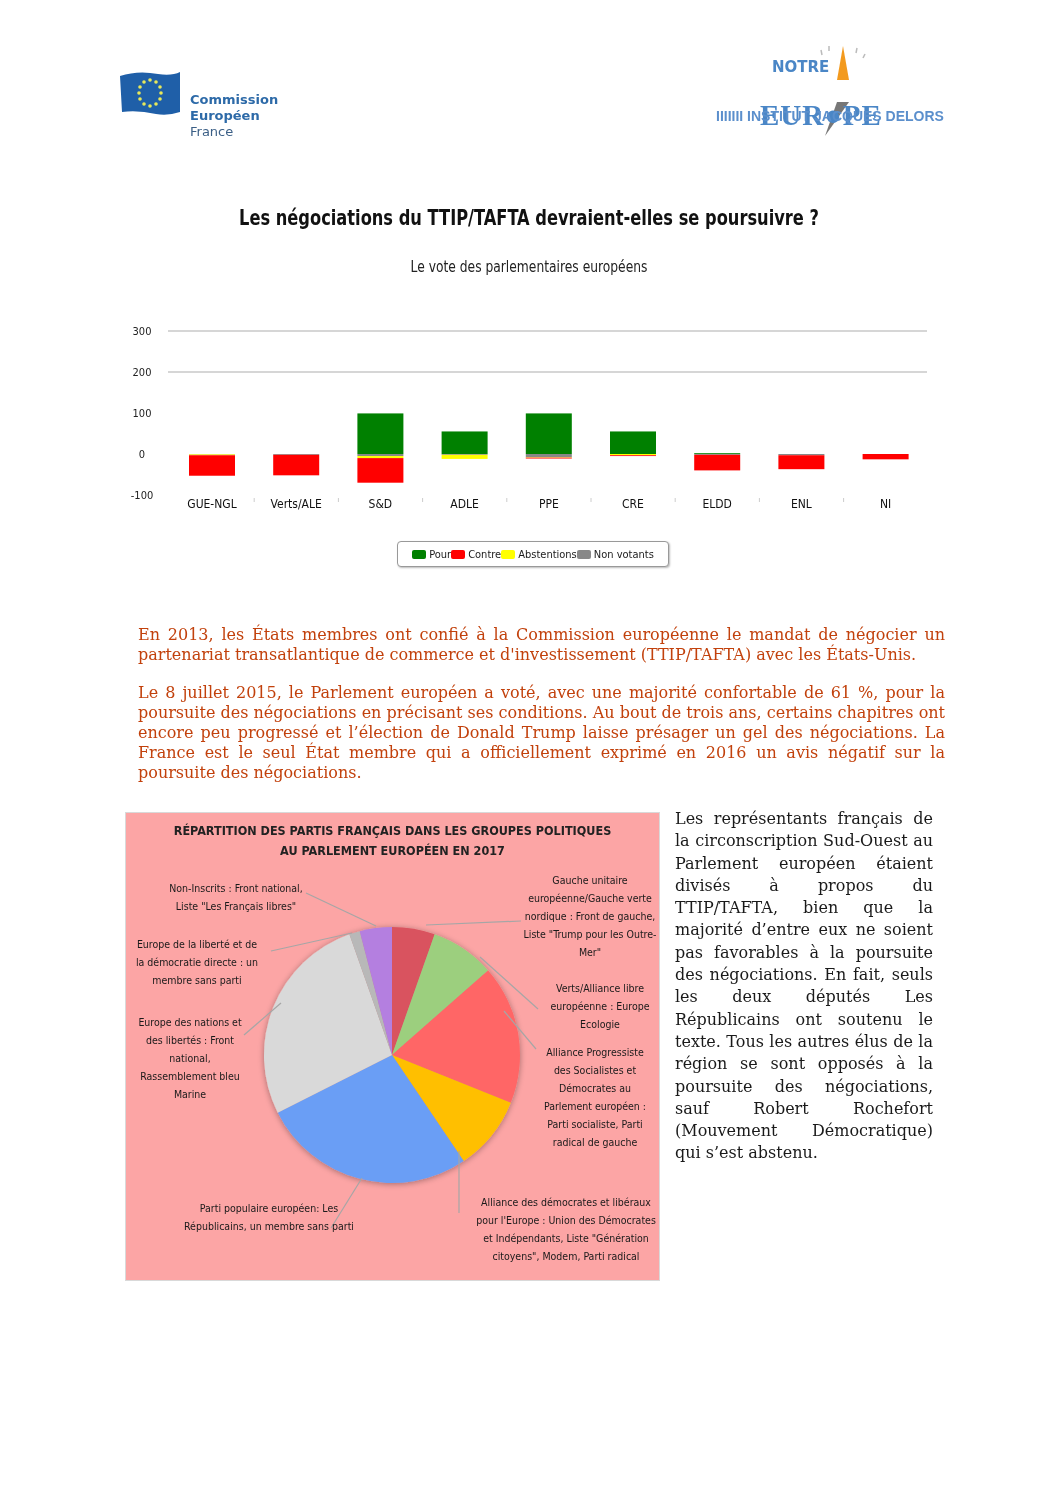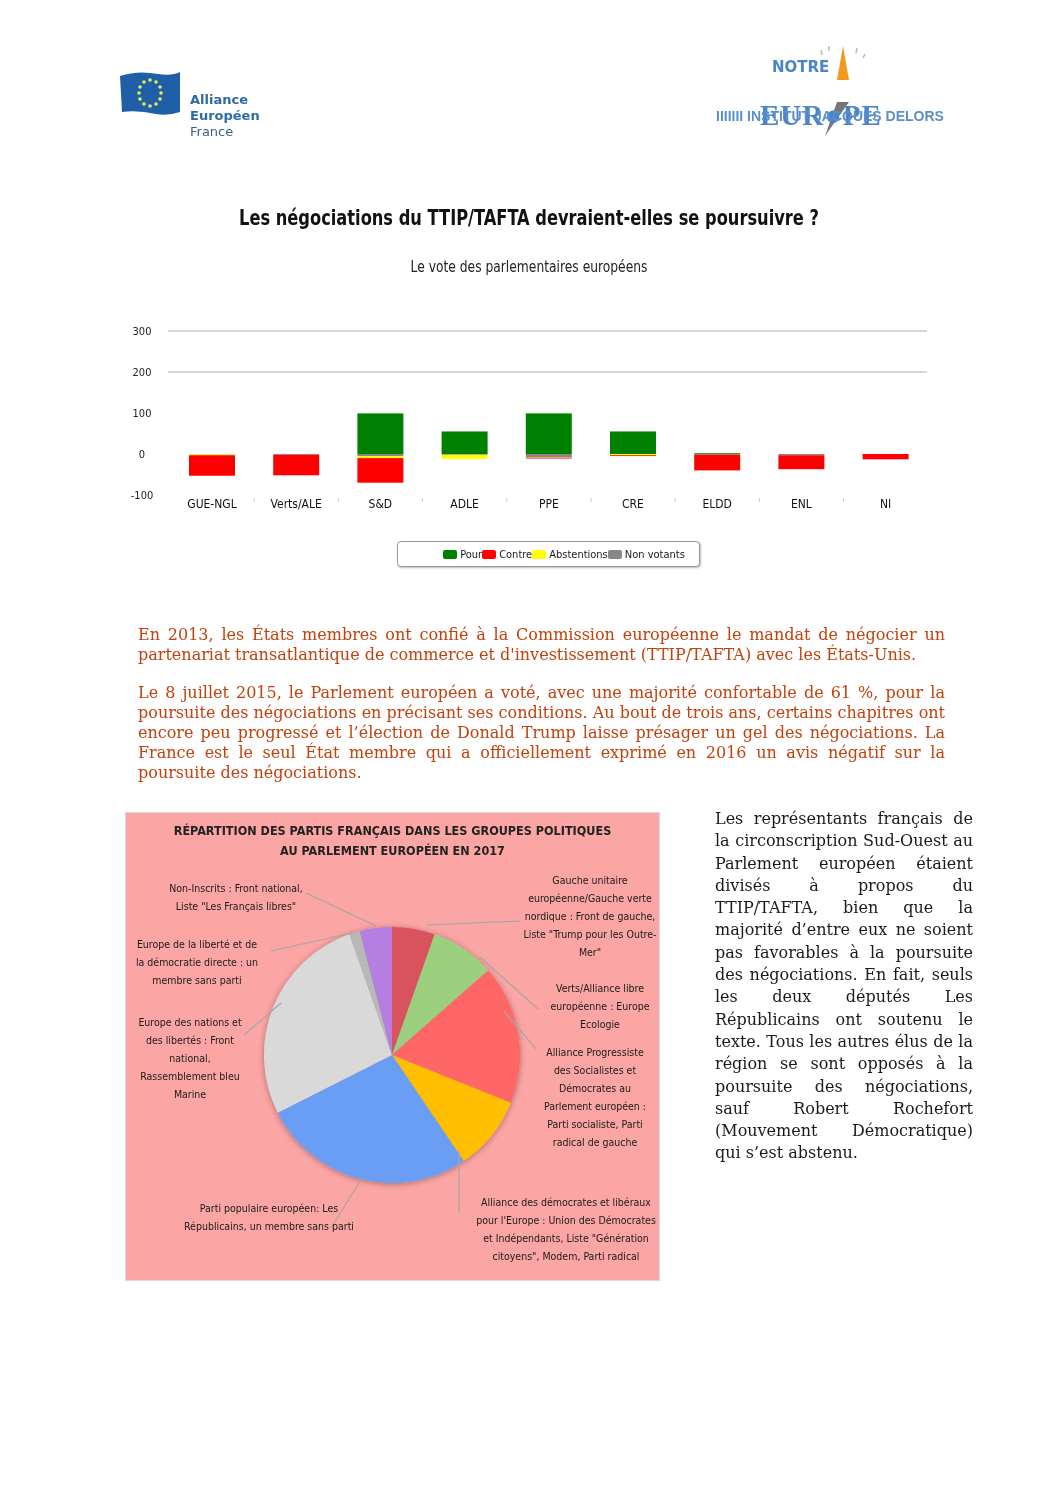--- a/index.html
+++ b/index.html
@@ -13,32 +13,32 @@
   .me-text span{display:block;color:#3b5f86;font-size:13px;}
   .ne-logo{left:716px;top:40px;width:230px;height:100px;}
   .ne-notre{position:absolute;left:56px;top:18px;font-family:"DejaVu Sans",sans-serif;font-weight:bold;font-size:15px;color:#4a86c6;letter-spacing:0px;}
   .ne-europe{position:absolute;left:44px;top:34px;font-family:Liberation Serif, serif;font-weight:bold;font-size:29px;color:#4a86c6;letter-spacing:1px;margin-top:25px;}
   .ne-inst{position:absolute;left:0;top:68px;font-family:"Liberation Sans",sans-serif;font-weight:bold;font-size:14px;color:#5b8fcc;white-space:nowrap;}
   
   .title{left:0;width:1058px;top:206px;text-align:center;font-family:"DejaVu Sans Condensed","DejaVu Sans",sans-serif;font-weight:bold;font-size:21px;color:#111;transform:scaleX(0.86);}
   .subtitle{left:0;width:1058px;top:258px;text-align:center;font-family:"DejaVu Sans",sans-serif;font-size:15px;color:#222;transform:scaleX(0.82);}
   
   .bar-chart{left:130px;top:320px;width:810px;height:260px;}
-  .legend{left:397px;top:541px;width:270px;height:24px;border:1px solid #999;border-radius:4px;box-shadow:1px 1px 2px #bbb;background:#fff;display:flex;align-items:center;justify-content:center;font-family:"DejaVu Sans Condensed","DejaVu Sans",sans-serif;font-size:11px;padding-left:31px;}
+  .legend{left:397px;top:541px;width:270px;height:24px;border:1px solid #999;border-radius:4px;box-shadow:1px 1px 2px #bbb;background:#fff;display:flex;align-items:center;justify-content:center;font-family:"DejaVu Sans Condensed","DejaVu Sans",sans-serif;font-size:11px;}
   .legend .item{display:flex;align-items:center;gap:3px;}
   .legend .sw{width:14px;height:9px;border-radius:2px;display:inline-block;}
   
   .para{left:138px;width:807px;font-size:16px;line-height:20px;text-align:justify;color:#c2410c;}
   .p1{top:625px;}
   .p2{top:683px;}
   
   .pie-box{left:125px;top:812px;width:533px;height:467px;border:1px solid #d9d9d9;background:#fca5a5;}
   .pie-title{position:absolute;left:0;width:533px;top:8px;text-align:center;font-family:"DejaVu Sans Condensed","DejaVu Sans",sans-serif;font-weight:bold;font-size:12.5px;line-height:20px;color:#222;}
   .pie-label{position:absolute;text-align:center;font-family:"DejaVu Sans Condensed","DejaVu Sans",sans-serif;font-size:10.5px;line-height:18px;color:#1a1a1a;}
-  .side-text{left:675px;top:808px;width:258px;font-size:16px;line-height:22.3px;text-align:justify;color:#1a1a1a;margin-left:40px;}
+  .side-text{left:675px;top:808px;width:258px;font-size:16px;line-height:22.3px;text-align:justify;color:#1a1a1a;}
 </style>
 </head>
 <body>
 
 <div class="abs me-logo">
   <svg class="me-flag" viewBox="0 0 64 48">
     <path d="M2 6 Q20 0 40 4 Q54 6 62 2 L62 42 Q50 46 38 44 Q20 40 4 42 Z" fill="#1f5fa8"></path>
     <g fill="#e8e85a">
       <circle cx="32" cy="10" r="1.8"></circle>
         <circle cx="38" cy="12" r="1.8"></circle>
@@ -48,21 +48,21 @@
         <circle cx="38" cy="34" r="1.8"></circle>
       <circle cx="32" cy="36" r="1.8"></circle>
         <circle cx="26" cy="34" r="1.8"></circle>
         <circle cx="22" cy="29" r="1.8"></circle>
       <circle cx="21" cy="23" r="1.8"></circle>
         <circle cx="22" cy="17" r="1.8"></circle>
         <circle cx="26" cy="12" r="1.8"></circle>
     </g>
   </svg>
   <div class="me-text">
-    <b>Alliance</b>
+    <b>Commission</b>
     <b>Européen</b>
     <span>France</span>
   </div>
 </div>
 
 <div class="abs ne-logo">
   <svg class="abs" style="left:95px;top:0;width:60px;height:100px" viewBox="0 0 60 100">
     <path d="M32 6 L38 40 L26 40 Z" fill="#f39a1e"></path>
     <path d="M26 62 L38 62 L14 96 Z" fill="#777"></path>
     <g stroke="#bbb" stroke-width="1.5">

